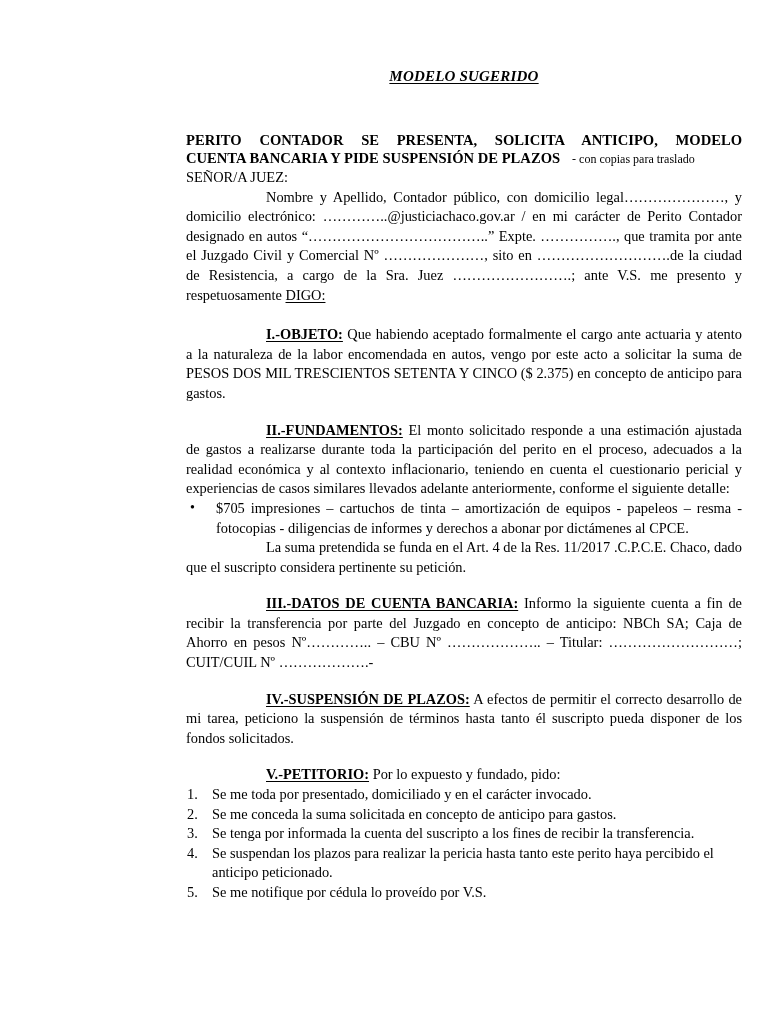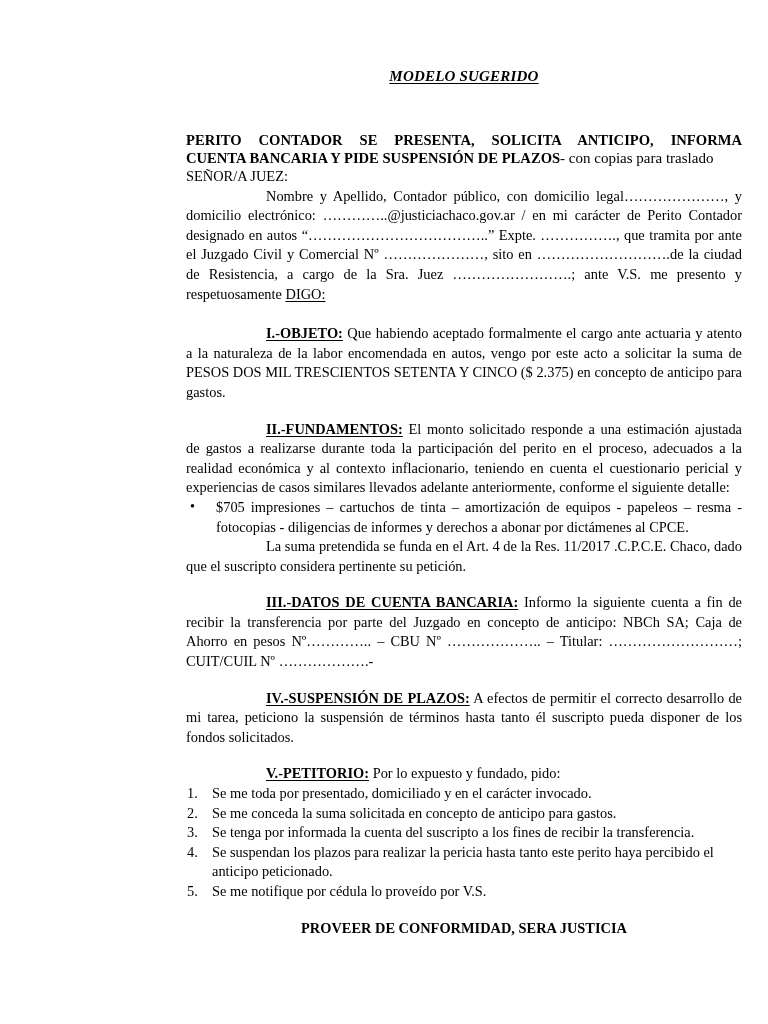--- a/index.html
+++ b/index.html
@@ -56,21 +56,22 @@
     line-height: 18px;
     text-align: justify;
     text-justify: inter-word;
   }
   .heading-block .heading-line-1 {
     display: block;
     text-align-last: justify;
   }
   .heading-note {
     font-weight: normal;
-    font-size: 15px;
+    font-size: 12px;
+    padding-left: 12px;
   }
 
   
   p.para {
     margin: 0;
     font-size: 14.4px;
     line-height: 19.6px;
     text-align: justify;
     text-justify: inter-word;
   }
@@ -146,21 +147,21 @@
   }
 </style>
 </head>
 <body>
 
 <div class="page">
   <div class="content">
 
     <div class="doc-title"><span>MODELO SUGERIDO</span></div>
 
-    <div class="heading-block"><span class="heading-line-1">PERITO  CONTADOR    SE PRESENTA, SOLICITA ANTICIPO, INFORMA</span><span>CUENTA BANCARIA Y PIDE SUSPENSIÓN DE PLAZOS</span><span class="heading-note">- con copias para traslado</span></div>
+    <div class="heading-block"><span class="heading-line-1">PERITO  CONTADOR    SE PRESENTA, SOLICITA ANTICIPO, MODELO</span><span>CUENTA BANCARIA Y PIDE SUSPENSIÓN DE PLAZOS</span><span class="heading-note">- con copias para traslado</span></div>
 
     <p class="para salutation"><span>SEÑOR/A JUEZ:</span></p>
 
     <p class="para indent"><span>Nombre y Apellido, Contador público, con domicilio legal…………………, y domicilio electrónico: …………..@justiciachaco.gov.ar / en mi carácter de Perito Contador designado en autos “………………………………..” Expte. ……………., que tramita por ante el Juzgado Civil y Comercial Nº …………………, sito en ……………………….de la ciudad de Resistencia, a cargo de la Sra. Juez …………………….; ante V.S. me presento y respetuosamente </span><span class="u">DIGO:</span></p>
 
     <div class="gap-lg"></div>
 
     <p class="para indent"><span class="section-label">I.-OBJETO:</span><span> Que habiendo aceptado formalmente el cargo ante actuaria y atento a la naturaleza de la labor encomendada en autos, vengo por este acto a solicitar la suma de PESOS DOS MIL TRESCIENTOS SETENTA Y CINCO ($ 2.375) en concepto de anticipo para gastos.</span></p>
 
     <div class="gap-md"></div>
@@ -186,16 +187,15 @@
     <p class="para indent"><span class="section-label">V.-PETITORIO:</span><span> Por lo expuesto y fundado, pido:</span></p>
 
     <ol class="numbers">
       <li><span>Se me toda por presentado, domiciliado y en el carácter invocado.</span></li>
       <li><span>Se me conceda la suma solicitada en concepto de anticipo para gastos.</span></li>
       <li><span>Se tenga por informada la cuenta del suscripto a los fines de recibir la transferencia.</span></li>
       <li><span>Se suspendan los plazos para realizar la pericia hasta tanto este perito haya percibido el anticipo peticionado.</span></li>
       <li><span>Se me notifique por cédula lo proveído por V.S.</span></li>
     </ol>
 
-    <div class="closing"><span>PROVEER DE CONFORMIDAD, SERA JUSTICIA</span></div>
 
   </div>
 </div>
 
 </body></html>

